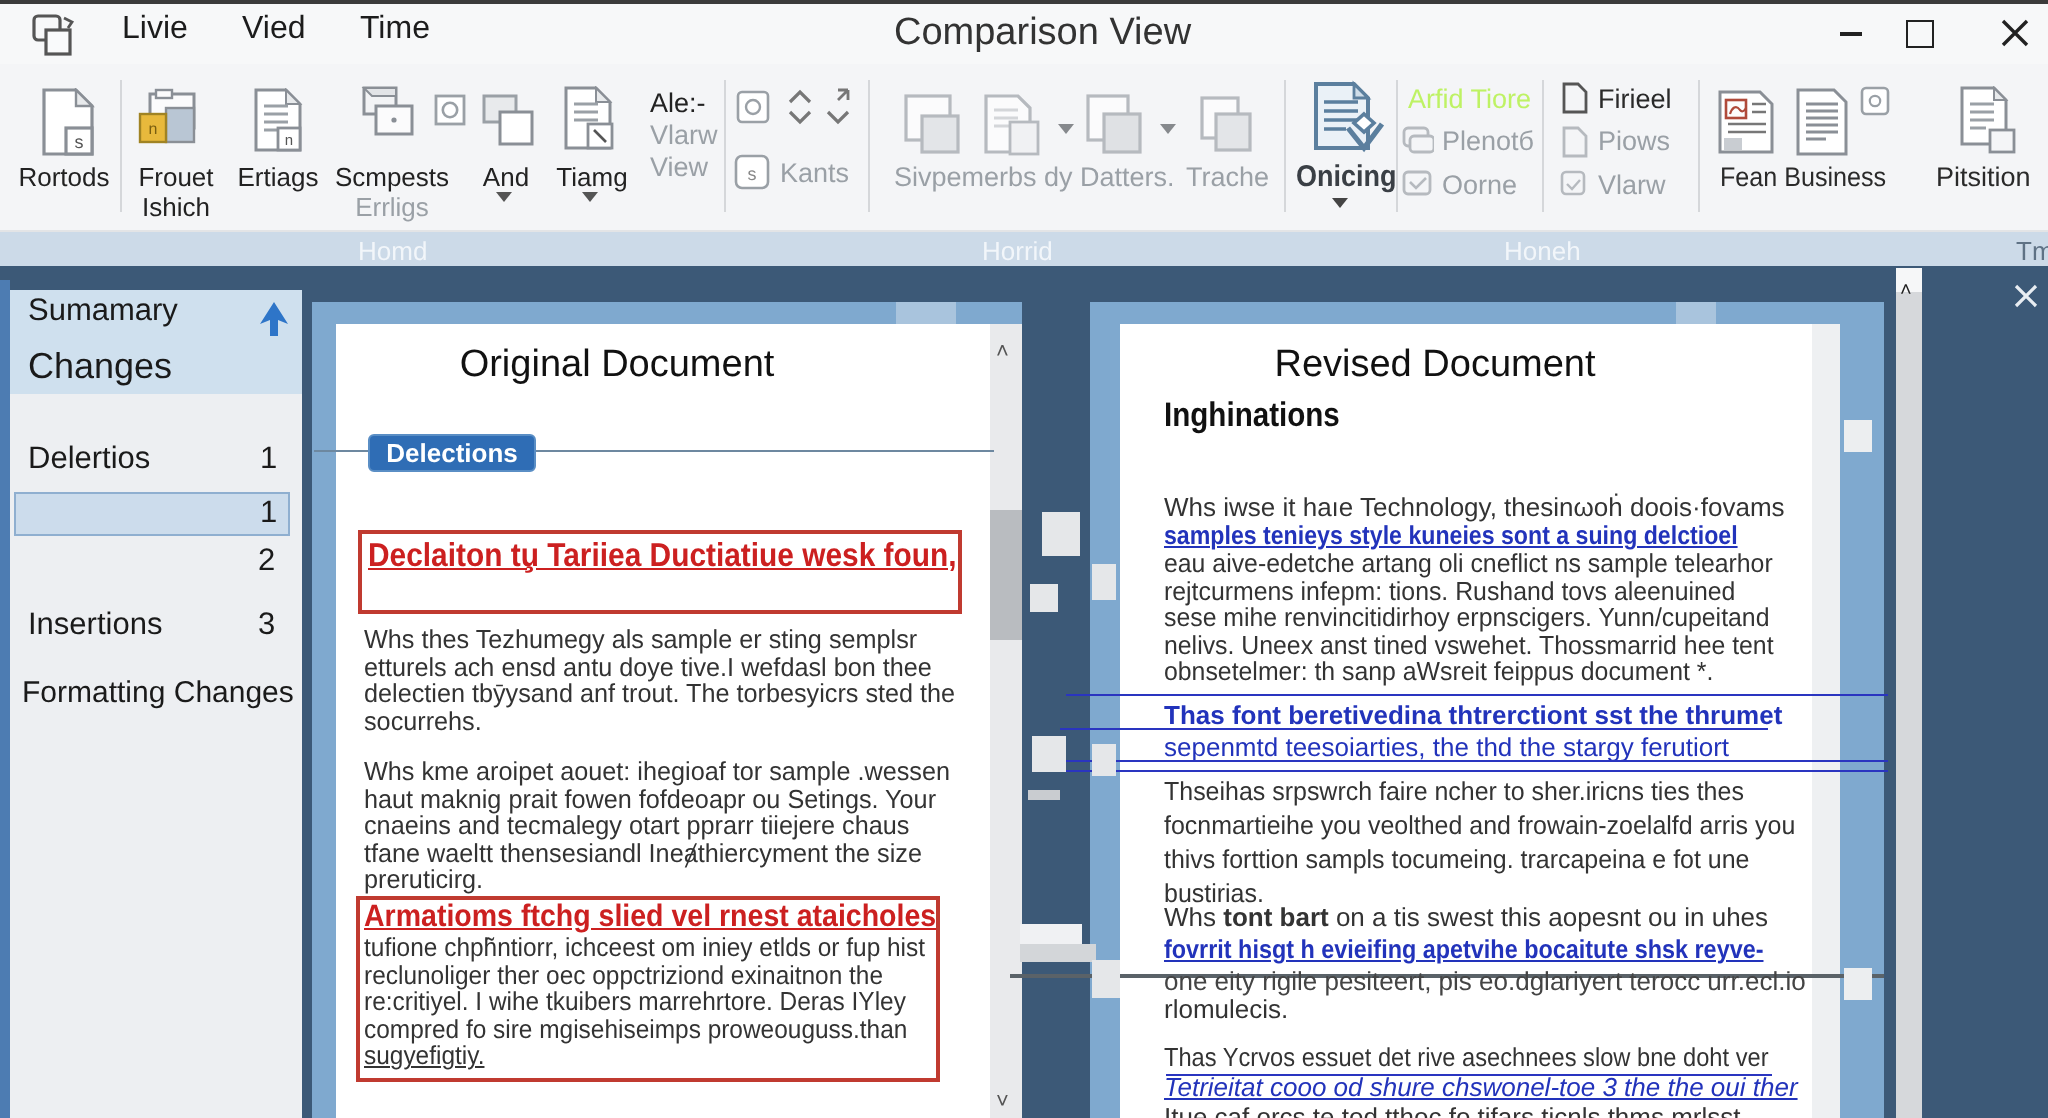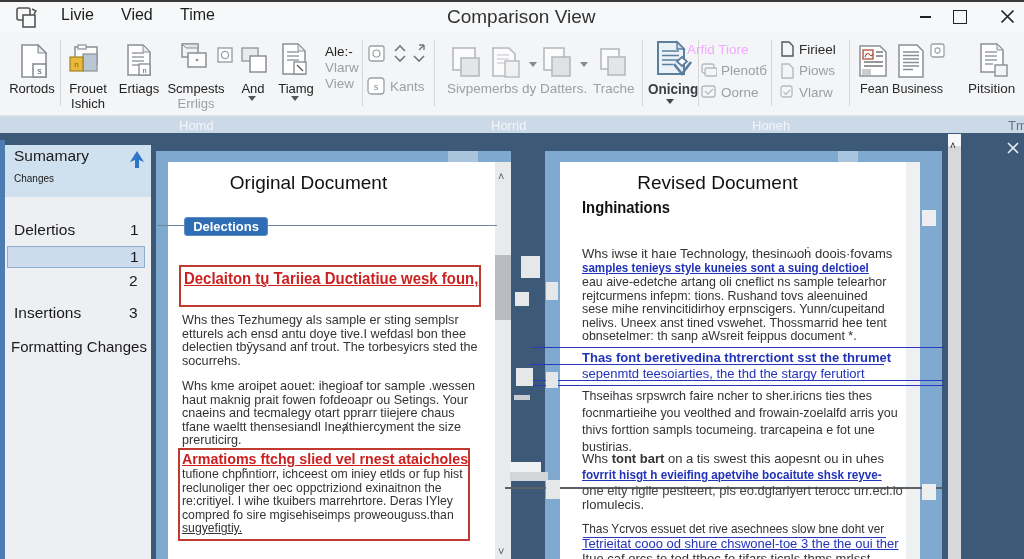--- a/index.html
+++ b/index.html
@@ -141,21 +141,21 @@
 <svg class="ab" style="left:653px;top:40px" width="40" height="40" viewBox="0 0 40 40">
   <path d="M5 2 h19 l7 7 v25 h-26 z" fill="#eaf1f7" stroke="#5b7f9e" stroke-width="2"></path>
   <path d="M24 2 l7 7 h-7 z" fill="#cfdde9" stroke="#5b7f9e" stroke-width="1.4"></path>
   <path d="M9 11 h17 M9 15.5 h17 M9 20 h17 M9 24.5 h11" stroke="#5b7f9e" stroke-width="1.7"></path>
   <path d="M29 17 l5 4.5 -5 4.5 -5 -4.5 z" fill="#fff" stroke="#5b7f9e" stroke-width="1.8"></path>
   <path d="M21 24 l8 10 9 -12" fill="none" stroke="#5b7f9e" stroke-width="2.6"></path>
 </svg>
 <div class="ab" style="left:648px;top:80px;font-size:15px;color:#3a3f45;font-weight:bold;transform:scaleX(0.9);transform-origin:left;">Onicing</div>
 <div class="ab" style="left:666px;top:99px;width:0;height:0;border-left:4px solid transparent;border-right:4px solid transparent;border-top:5px solid #444;"></div>
 
-<div class="ab" style="left:687px;top:42px;font-size:13.5px;color:#f0abfc;">Arfid Tiore</div>
+<div class="ab" style="left:704px;top:42px;font-size:13.5px;color:#bef264;">Arfid Tiore</div>
 <svg class="ab" style="left:701px;top:63px" width="16" height="14" viewBox="0 0 16 14">
   <rect x="1" y="1" width="12" height="9" rx="2" fill="none" stroke="#b6babf" stroke-width="1.4"></rect>
   <rect x="4" y="5" width="12" height="8" rx="2" fill="#f4f5f7" stroke="#b6babf" stroke-width="1.4"></rect>
 </svg>
 <div class="ab gray" style="left:721px;top:63px;font-size:13.5px;">Plenotб</div>
 <svg class="ab" style="left:701px;top:85px" width="16" height="14" viewBox="0 0 16 14">
   <rect x="1" y="1" width="13" height="11" rx="2" fill="none" stroke="#b6babf" stroke-width="1.4"></rect>
   <path d="M4 6 l3 3 l5 -5" fill="none" stroke="#b6babf" stroke-width="1.3"></path>
 </svg>
 <div class="ab gray" style="left:721px;top:85px;font-size:13.5px;">Oorne</div>
@@ -202,21 +202,21 @@
 <div class="ab" style="left:0;top:116px;width:1024px;height:17px;background:#ccdae8;"></div>
 <div class="ab" style="left:179px;top:118px;font-size:13px;color:#f2f6fa;">Homd</div>
 <div class="ab" style="left:491px;top:118px;font-size:13px;color:#f2f6fa;">Horrid</div>
 <div class="ab" style="left:752px;top:118px;font-size:13px;color:#f2f6fa;">Honeh</div>
 <div class="ab" style="left:1008px;top:118px;font-size:13px;color:#5f7285;">Tm</div>
 
 <div class="ab" style="left:0;top:140px;width:5px;height:419px;background:#4d7cb2;"></div>
 <div class="ab" style="left:5px;top:145px;width:146px;height:414px;background:#edeff2;"></div>
 <div class="ab" style="left:5px;top:145px;width:146px;height:52px;background:#cfe0ee;"></div>
 <div class="ab" style="left:14px;top:147px;font-size:15.5px;color:#1a1a1a;">Sumamary</div>
-<div class="ab" style="left:14px;top:173px;font-size:10px;color:#1a1a1a;">Changes</div>
+<div class="ab" style="left:14px;top:173px;font-size:18px;color:#1a1a1a;">Changes</div>
 <svg class="ab" style="left:128px;top:150px" width="18" height="20" viewBox="0 0 18 20">
   <path d="M9 1 L16 12 L11 10 L11 18 L7 18 L7 10 L2 12 Z" fill="#2e75c8"></path>
 </svg>
 <div class="ab" style="left:14px;top:221px;font-size:15.5px;color:#1a1a1a;">Delertios</div>
 <div class="ab" style="left:130px;top:221px;font-size:15.5px;color:#1a1a1a;">1</div>
 <div class="ab" style="left:7px;top:246px;width:136px;height:20px;background:#ccdcec;border:1px solid #8fafd0;"></div>
 <div class="ab" style="left:130px;top:248px;font-size:15.5px;color:#1a1a1a;">1</div>
 <div class="ab" style="left:129px;top:272px;font-size:15.5px;color:#1a1a1a;">2</div>
 <div class="ab" style="left:14px;top:304px;font-size:15.5px;color:#1a1a1a;">Insertions</div>
 <div class="ab" style="left:129px;top:304px;font-size:15.5px;color:#1a1a1a;">3</div>
@@ -280,21 +280,21 @@
 <div class="docline" style="left:582px;top:387px;line-height:17px;transform:scaleX(0.96);transform-origin:left;">Thseihas srpswrch faire ncher to sher.iricns ties thes<br>focnmartieihe you veolthed and frowain-zoelalfd arris you<br>thivs forttion sampls tocumeing. trarcapeina e fot une<br>bustirias.</div>
 
 <div class="docline" style="left:582px;top:452px;">Whs <b>tont bart</b> on a tis swest this aopesnt ou in uhes</div>
 <div class="docline" style="left:582px;top:468px;color:#2233bb;text-decoration:underline;transform:scaleX(0.90);transform-origin:left;"><b>fovrrit hisgt h evieifing apetvihe bocaitute shsk reyve-</b></div>
 <div class="ab" style="left:505px;top:487px;width:437px;height:2px;background:#5a6268;"></div>
 <div class="docline" style="left:582px;top:484px;color:#444;">one eity rigile pesiteert, pis eo.dglariyert terocc urr.ecl.io</div>
 <div class="docline" style="left:582px;top:498px;">rlomulecis.</div>
 
 <div class="docline" style="left:582px;top:522px;transform:scaleX(0.91);transform-origin:left;">Thas Ycrvos essuet det rive asechnees slow bne doht ver</div>
 <div class="ab" style="left:583px;top:537px;width:303px;height:1px;background:#2a35c0;"></div>
-<div class="docline" style="left:582px;top:537px;color:#2233bb;text-decoration:underline;">Tetrieitat cooo od shure chswonel-toe 3 the the oui ther</div>
+<div class="docline" style="left:582px;top:537px;color:#2233bb;text-decoration:underline;font-style:italic;">Tetrieitat cooo od shure chswonel-toe 3 the the oui ther</div>
 <div class="docline" style="left:582px;top:552px;">Itue caf orcs te tod tthoc fo tifars ticnls thms mrlsst</div>
 
 <div class="ab" style="left:948px;top:134px;width:13px;height:425px;background:#d6d8db;"></div>
 <div class="ab" style="left:948px;top:134px;width:13px;height:12px;background:#f6f7f8;"></div>
 <div class="ab" style="left:950px;top:140px;font-size:10px;color:#222;">˄</div>
 
 <svg class="ab" style="left:1006px;top:141px" width="14" height="14" viewBox="0 0 14 14">
   <path d="M2 2 L12 12 M12 2 L2 12" stroke="#e8edf2" stroke-width="1.6"></path>
 </svg>
 

